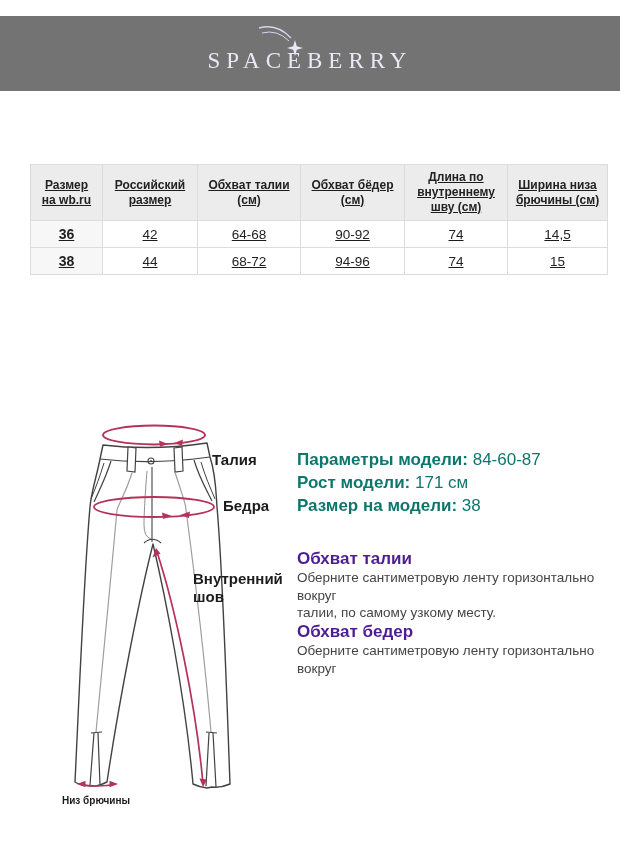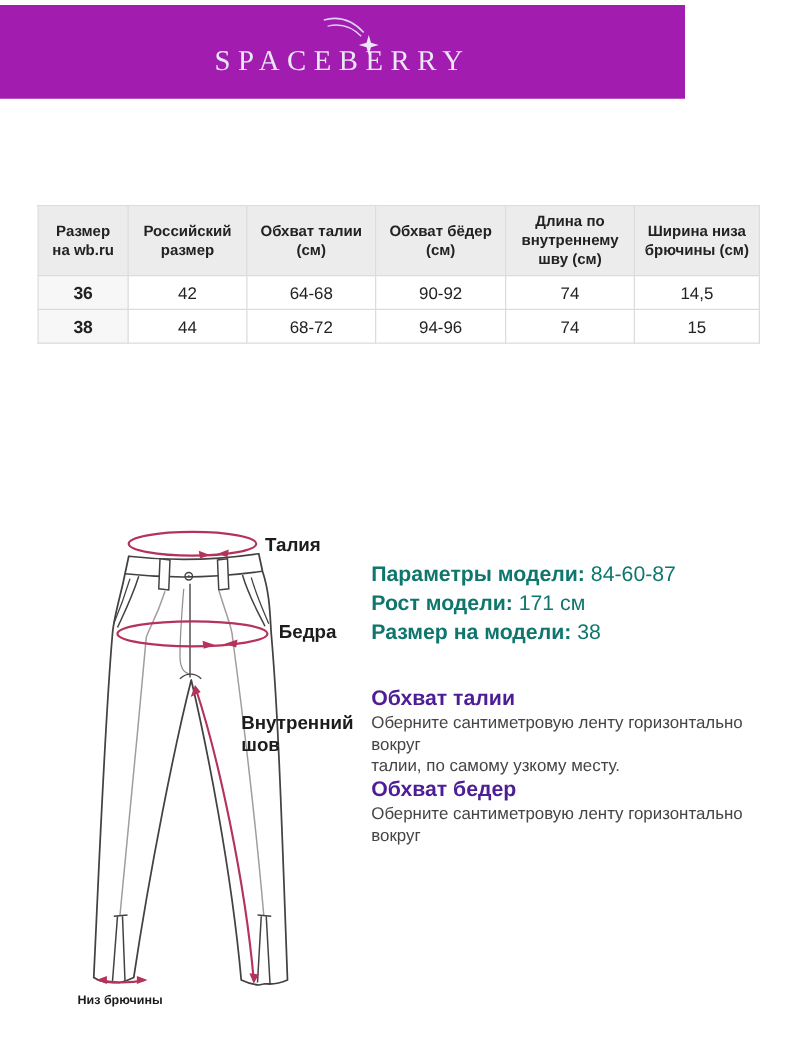--- a/index.html
+++ b/index.html
@@ -1,42 +1,42 @@
 <!DOCTYPE html>
 <html><head>
 <meta charset="utf-8">
 <style>
   * { margin:0; padding:0; box-sizing:border-box; }
   html,body { background:#ffffff; }
   body { width:636px; height:848px; position:relative; overflow:hidden;
          font-family:"Liberation Sans", sans-serif; color:#1c1c1c; }
 
   
-  .brand-header { position:absolute; left:0; top:4px; width:548px; height:75px;
-                  background:#a21caf; display:flex; align-items:center; justify-content:center; }
+  .brand-header { position:absolute; left:0; top:16px; width:620px; height:75px;
+                  background:#737373; display:flex; align-items:center; justify-content:center; }
   .brand-logo { font-family:"Liberation Serif", serif; font-size:23px; font-weight:400;
                 letter-spacing:6px; color:#eae8f6; padding-top:14px; }
   .logo-star-svg { position:absolute; left:253px; top:6px; }
 
   
   .size-table { position:absolute; left:30px; top:164px; width:577px;
-                border-collapse:collapse; table-layout:fixed; }
+                border-collapse:collapse; table-layout:fixed;text-decoration:underline; }
   .size-table col.c1{width:72px} .size-table col.c2{width:95px} .size-table col.c3{width:103px}
   .size-table col.c4{width:104px} .size-table col.c5{width:103px} .size-table col.c6{width:100px}
   .size-table th, .size-table td { border:1px solid #dcdcdc; text-align:center; vertical-align:middle; }
   .size-table th { background:#ececec; height:56px; font-size:12px; font-weight:600;
                    color:#222; line-height:15px; padding:4px 6px; }
   .size-table td { background:#ffffff; height:27px; font-size:13.5px; font-weight:400; color:#222; }
   .size-table td.first-col { background:#f7f7f7; font-weight:700; font-size:14px; }
 
   
   .diagram-wrap { position:absolute; left:0; top:0; width:636px; height:848px; }
   .pants-svg { position:absolute; left:40px; top:415px; }
   .diag-label { position:absolute; font-size:15px; font-weight:700; color:#1c1c1c; line-height:18px; }
-  .lbl-waist { left:212px; top:428px;text-align:right; }
+  .lbl-waist { left:212px; top:451px;text-align:right; }
   .lbl-hips  { left:223px; top:497px; }
   .lbl-seam  { left:193px; top:570px; width:95px; }
   .lbl-hem   { left:62px;  top:792px; font-size:10px; }
 
   
   .info-col { position:absolute; left:297px; top:448px; width:315px; }
   .model-line { font-size:17px; line-height:23px; color:#0f766e; }
   .model-line .lbl { font-weight:700; }
   .model-line .val { font-weight:400; }
   .measure-section { position:absolute; left:0; width:315px; }

